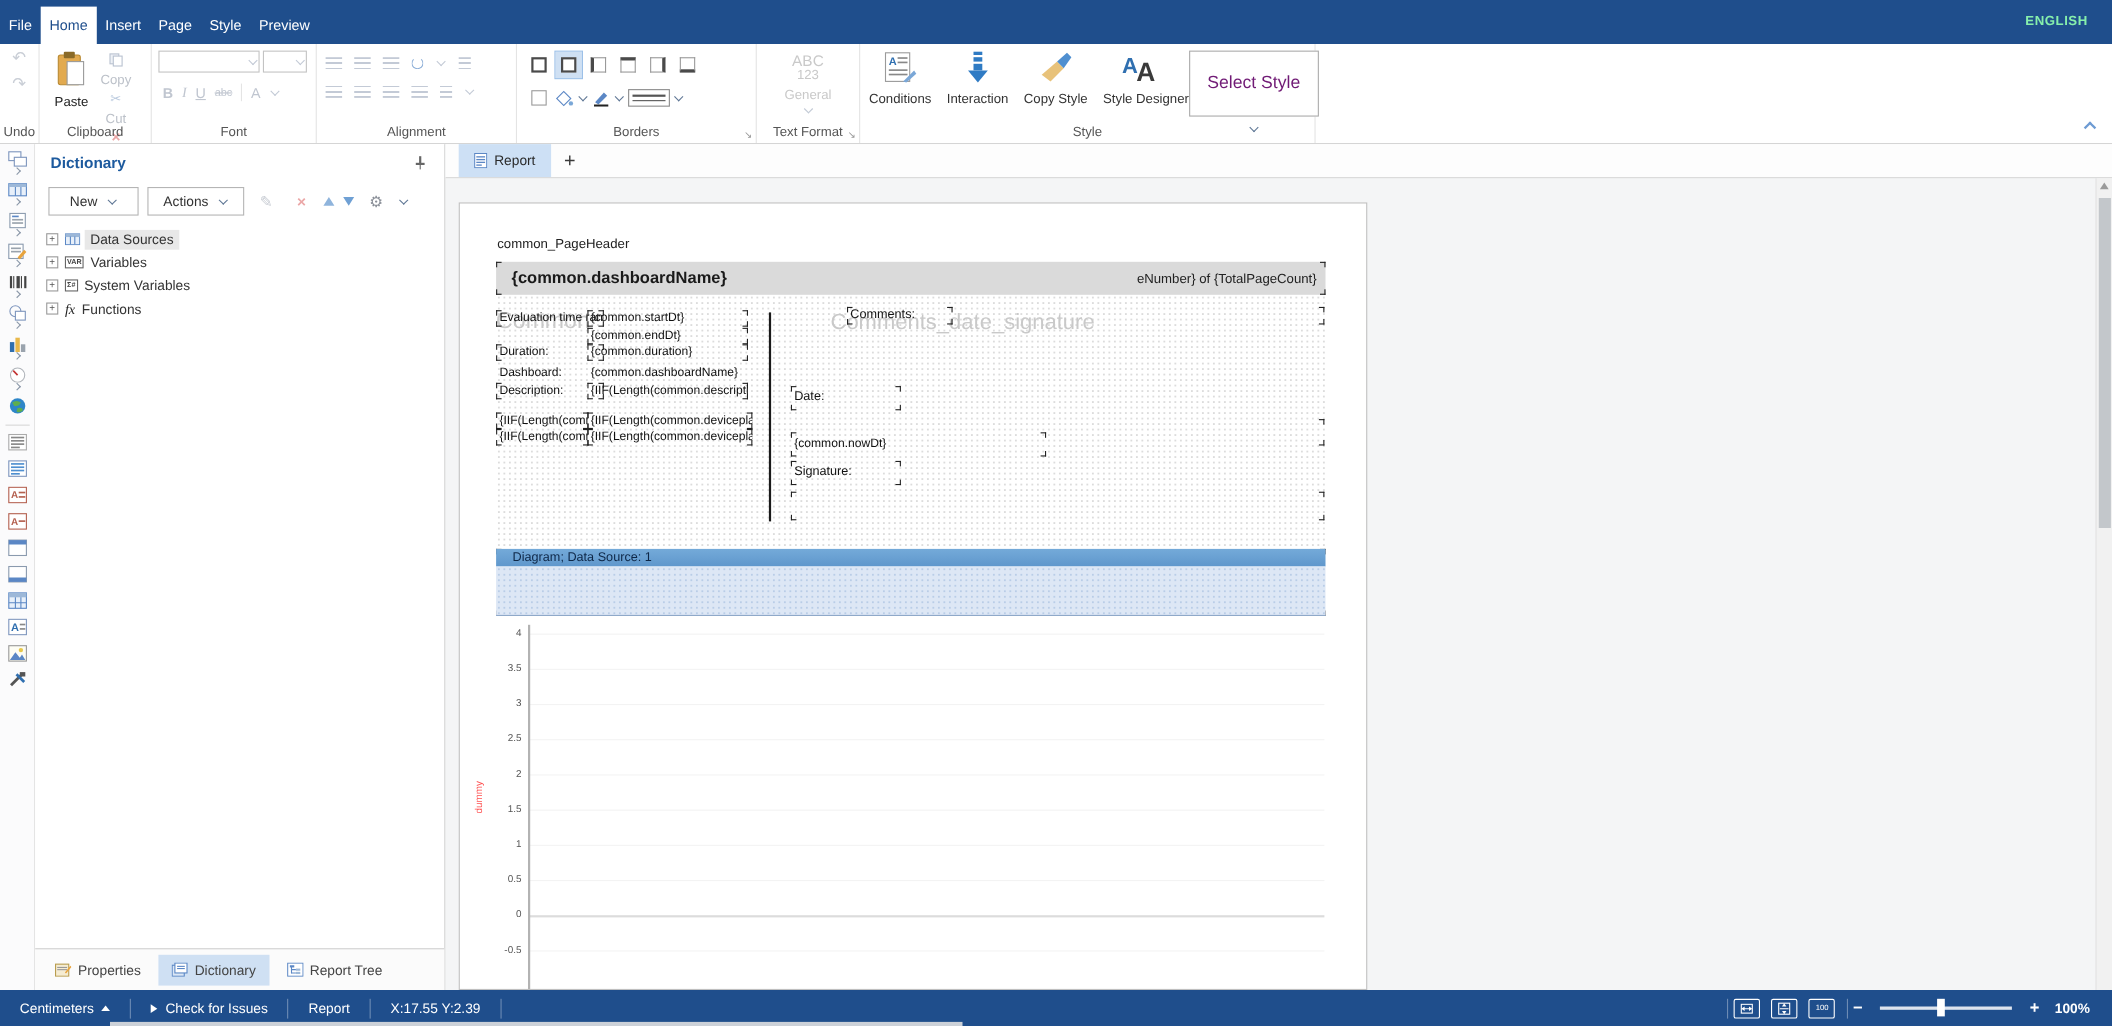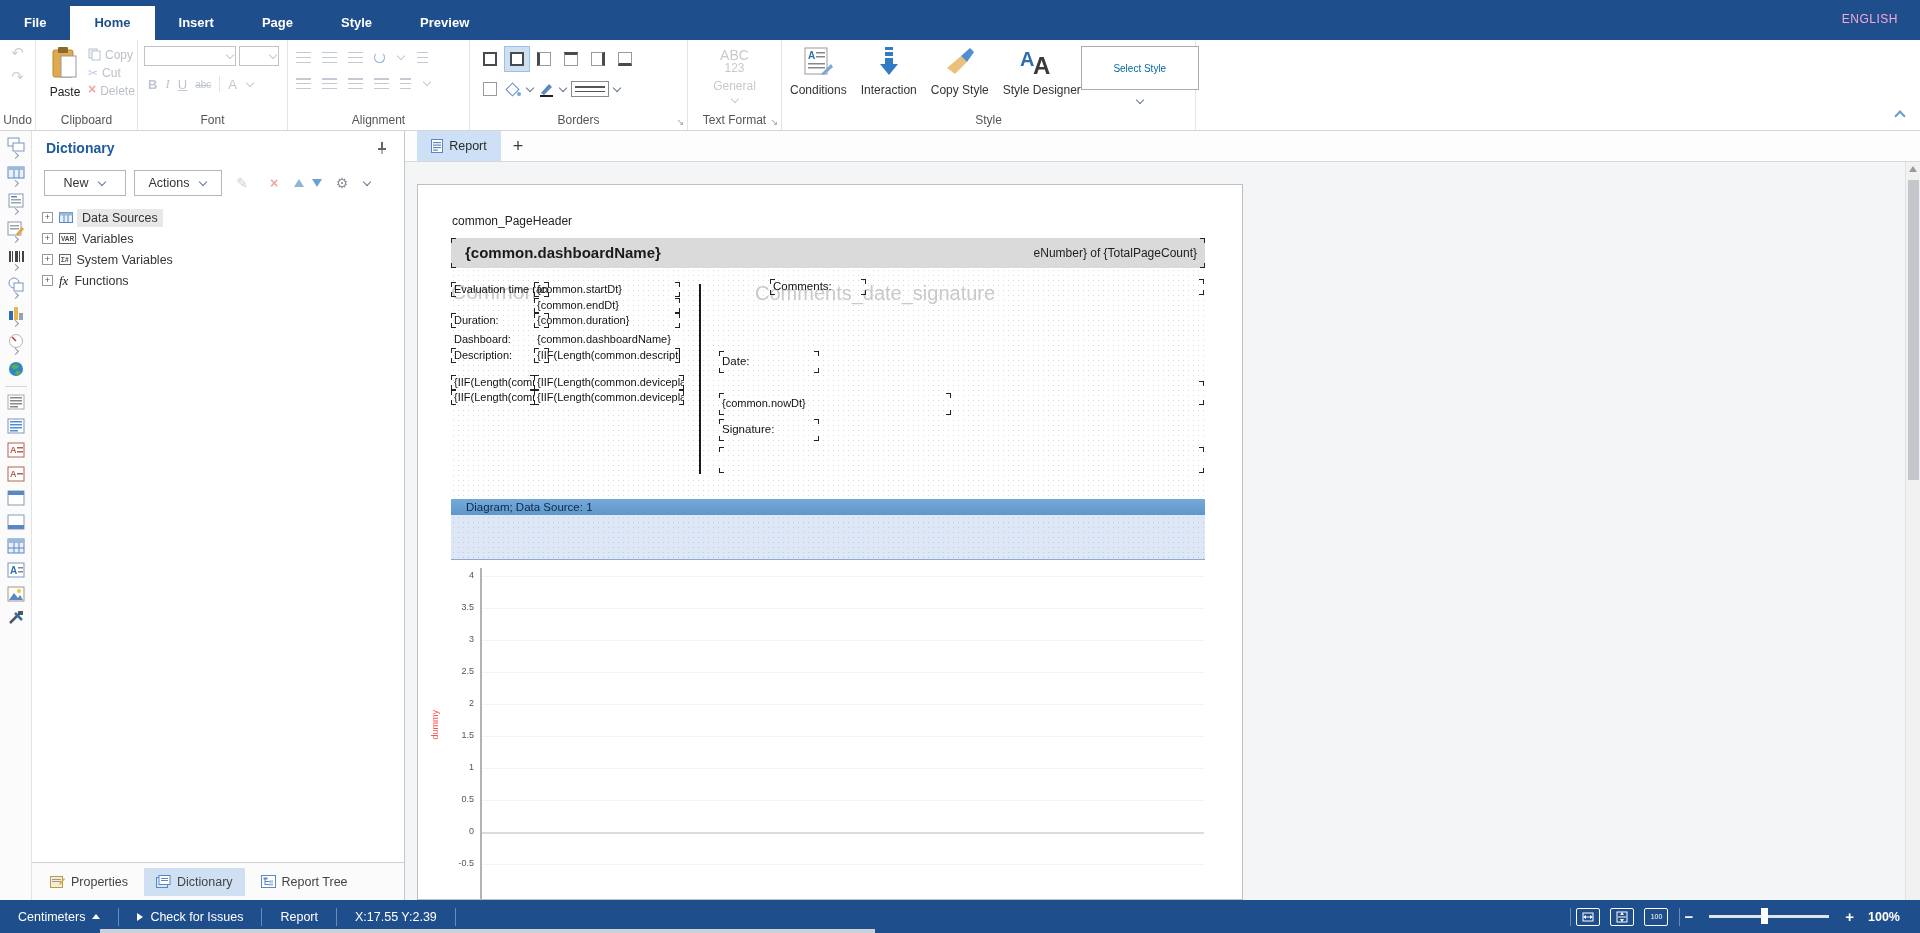--- a/index.html
+++ b/index.html
@@ -2,41 +2,41 @@
 <html><head>
 <meta charset="utf-8">
 <style>
   * { box-sizing: border-box; margin:0; padding:0; }
   html,body { width:1920px; height:933px; overflow:hidden; background:#fff;
     font-family:"Liberation Sans", sans-serif; font-size:12px; color:#333; }
 
   
   #menubar { position:absolute; left:0; top:0; width:1920px; height:40px; background:#1f4e8c;
     display:flex; align-items:flex-end; }
-  .mtab { color:#fff; font-size:13px; padding:9px 24px 10px; cursor:default;font-weight:bold; }
+  .mtab { color:#fff; font-size:13px; padding:9px 8px 10px; cursor:default; }
   .mtab.active { background:#fff; color:#1f4e8c; }
-  .lang { position:absolute; right:22px; top:12px; color:#f9a8d4; font-size:12px; font-weight:normal; letter-spacing:.5px; }
+  .lang { position:absolute; right:22px; top:12px; color:#86efac; font-size:12px; font-weight:bold; letter-spacing:.5px; }
 
   
   #ribbon { position:absolute; left:0; top:40px; width:1920px; height:91px; background:#fff;
     border-bottom:1px solid #d5d5d5; display:flex; }
   .rgroup { position:relative; height:100%; border-right:1px solid #e4e4e4; flex:0 0 auto; }
   .rlabel { position:absolute; bottom:3px; left:0; right:0; text-align:center; font-size:12px; color:#555; white-space:nowrap; }
   .launcher { position:absolute; bottom:3px; right:3px; font-size:9px; color:#9a9a9a; }
   .chv { display:inline-block; width:6px; height:6px; border-right:1.5px solid #5f7795; border-bottom:1.5px solid #5f7795; transform:rotate(45deg); margin:0 2px 2px 2px; }
   .chv.dis { border-color:#c3cad6; }
 
   .g-undo { width:36px; display:flex; flex-direction:column; align-items:center; padding-top:6px; gap:10px; }
   .uicon { font-size:15px; color:#c9ced6; line-height:14px; }
 
   .g-clip { width:102px; display:flex; padding:6px 2px 0 6px; }
   .pastebtn { width:46px; text-align:center; }
   .pastebtn .plabel { font-size:12px; color:#222; margin-top:2px; }
   .clipcol { display:flex; flex-direction:column; gap:4px; padding-top:2px; }
-  .miniitem { display:flex; align-items:flex-start; gap:4px; font-size:12px; color:#bcc1c9; }
+  .miniitem { display:flex; align-items:center; gap:4px; font-size:12px; color:#bcc1c9;flex-direction:column; }
 
   .g-font { width:150px; padding:6px 4px 0 6px; }
   .combo { display:inline-flex; align-items:center; justify-content:flex-end; height:20px; border:1px solid #c3c3c3; background:#fff; vertical-align:middle; }
   .fontrow2 { margin-top:10px; display:flex; align-items:center; gap:8px; color:#c0c6d0; font-size:13px; padding-left:4px; }
   .fontrow2 b { font-weight:bold; } .fontrow2 i { font-family:"Liberation Serif",serif; }
   .fontrow2 u { text-decoration:underline; } .fontrow2 s { font-size:10px; }
   .sep { width:1px; height:16px; background:#e4e4e4; }
 
   .g-align { width:182px; padding:8px 4px 0 8px; }
   .alrow { display:flex; align-items:center; gap:11px; height:18px; margin-bottom:8px; }
@@ -56,21 +56,21 @@
   .linesel i { display:block; height:1.5px; background:#555; }
 
   .g-tf { width:94px; text-align:center; padding-top:8px; color:#c9c9c9; }
   .g-tf .abc { font-size:14px; line-height:14px; } .g-tf .num { font-size:12px; line-height:13px; }
   .g-tf .gen { font-size:12px; margin-top:4px; }
 
   .g-style { width:414px; display:flex; padding:6px 6px 0 8px; gap:14px; }
   .bigbtn { text-align:center; width:64px; }
   .bigbtn .blabel { font-size:12px; color:#333; margin-top:4px; white-space:nowrap; }
   .selstyle { width:118px; }
-  .selstylebox { width:118px; height:44px; border:1px solid #ababab; background:#fff; display:flex; align-items:center; justify-content:center; font-size:10px; color:#0369a1; }
+  .selstylebox { width:118px; height:60px; border:1px solid #ababab; background:#fff; display:flex; align-items:center; justify-content:center; font-size:16px; color:#701a75; }
   .selstyle .chvwrap { text-align:center; margin-top:4px; }
   #ribcollapse { position:absolute; right:16px; top:72px; width:8px; height:8px; border-left:2px solid #6d9bd3; border-top:2px solid #6d9bd3; transform:rotate(45deg); }
 
   
   #main { position:absolute; left:0; top:131px; width:1920px; height:769px; }
 
   #sidebar { position:absolute; left:0; top:0; width:32px; height:769px; background:#fbfbfc; border-right:1px solid #e2e2e2;
     display:flex; flex-direction:column; align-items:center; padding-top:6px; }
   .sit { display:flex; flex-direction:column; align-items:center; margin-bottom:5px; }
   .sit .chv { margin-top:1px; transform:rotate(-45deg); border-color:#8a97a8; width:5px; height:5px; }

